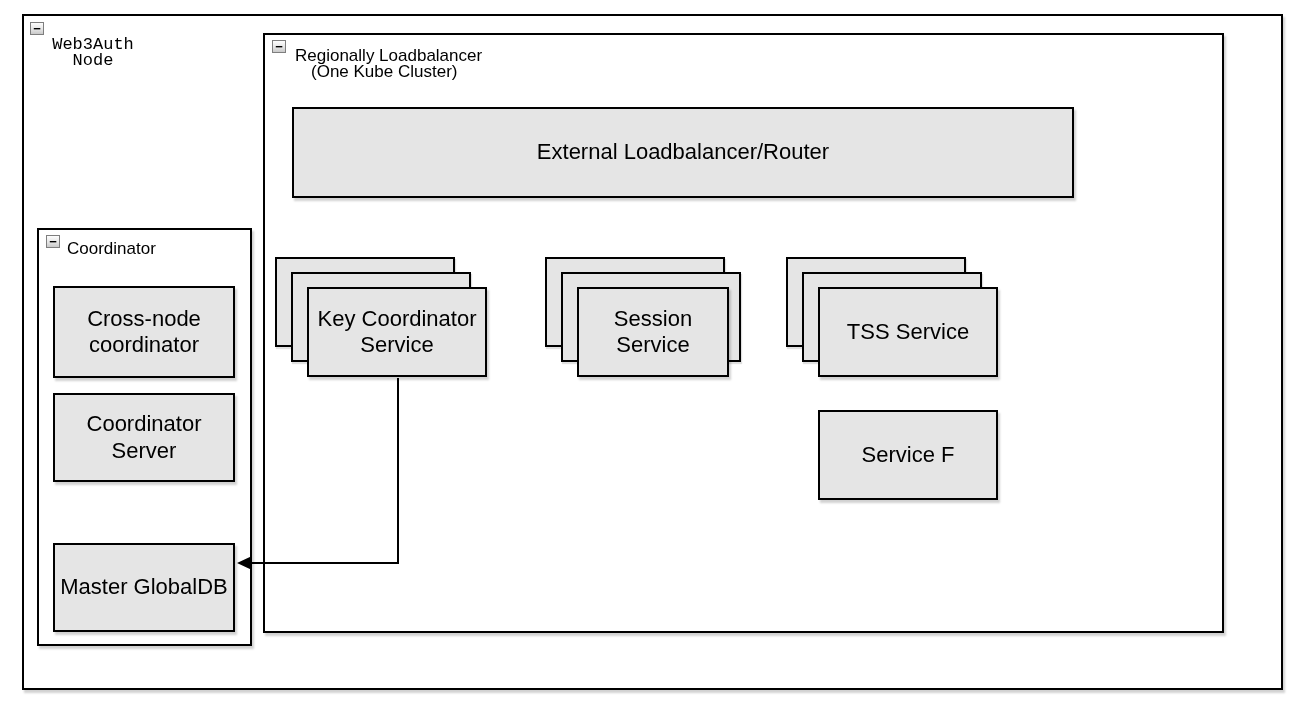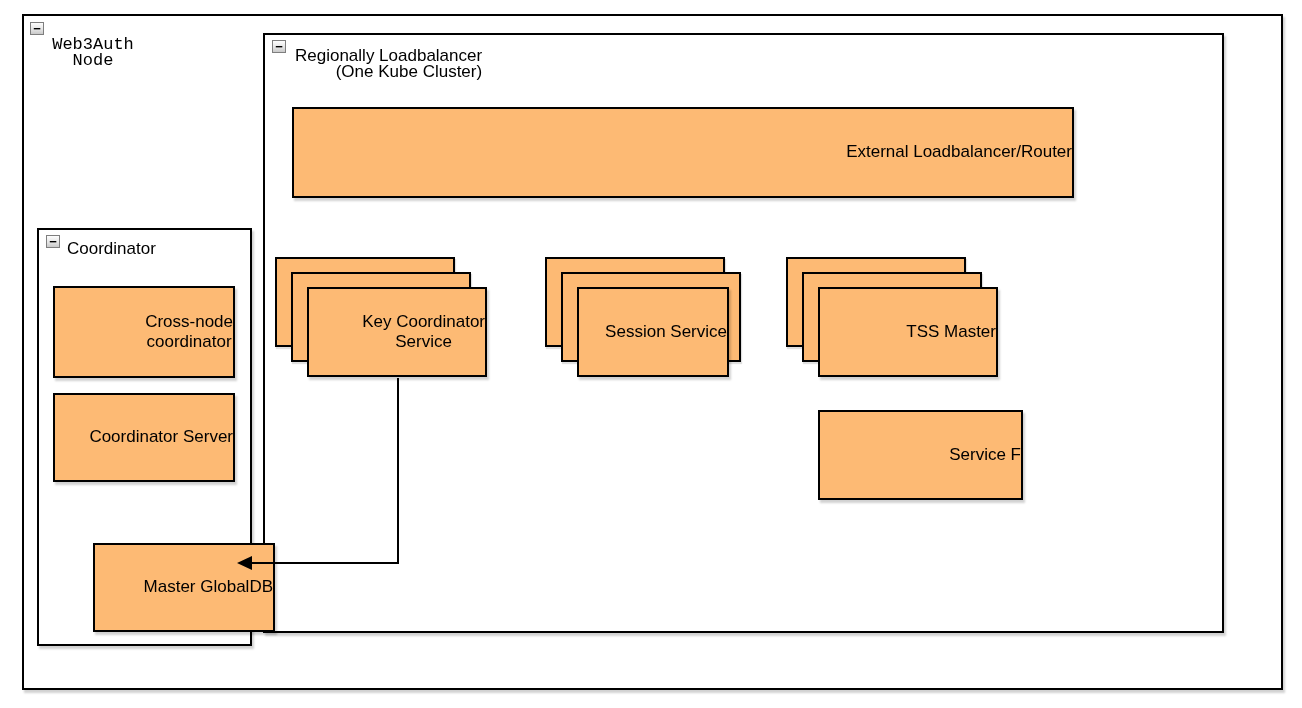--- a/index.html
+++ b/index.html
@@ -5,23 +5,23 @@
   html,body{margin:0;padding:0;background:#ffffff;}
   .canvas{
     position:relative;width:1302px;height:708px;background:#ffffff;
     font-family:"Liberation Sans","DejaVu Sans",sans-serif;color:#000;overflow:hidden;
   }
   .group{
     position:absolute;background:#ffffff;border:2px solid #000;box-sizing:border-box;
     box-shadow:2px 3px 2px rgba(0,0,0,0.18);
   }
   .shape{
-    position:absolute;background:#fdba74;border:2px solid #000;box-sizing:border-box;
-    display:flex;align-items:center;justify-content:flex-end;text-align:center;
-    font-size:17px;line-height:1.2;white-space:pre-line;
+    position:absolute;background:#e5e5e5;border:2px solid #000;box-sizing:border-box;
+    display:flex;align-items:center;justify-content:center;text-align:center;
+    font-size:22px;line-height:1.2;white-space:pre-line;
     box-shadow:2px 3px 2px rgba(0,0,0,0.18);
   }
   .shape.back{box-shadow:1px 2px 1px rgba(0,0,0,0.12);}
   .collapse-btn{
     position:absolute;width:14px;height:13px;box-sizing:border-box;
     border:1px solid #7e7e7e;background:linear-gradient(180deg,#fdfdfd 0%,#e6e6e6 55%,#c9c9c9 100%);
     display:flex;align-items:center;justify-content:center;
     font-size:13px;line-height:10px;font-weight:bold;color:#000;cursor:pointer;
   }
   .grp-title{position:absolute;font-size:17px;line-height:16px;}
@@ -38,21 +38,21 @@
     <div class="grp-title center-title" style="left:19px;top:21px;width:100px;">
       <div>Web3Auth</div>
       <div>Node</div>
     </div>
   </div>
 
   <div class="group" style="left:263px;top:33px;width:961px;height:600px;">
     <div class="collapse-btn" style="left:7px;top:5px;">−</div>
     <div class="grp-title" style="left:30px;top:13px;">
       <div>Regionally Loadbalancer</div>
-      <div style="margin-left:24px;text-align:right;">(One Kube Cluster)</div>
+      <div style="margin-left:16px;">(One Kube Cluster)</div>
     </div>
 
     <div class="shape" style="left:27px;top:72px;width:782px;height:91px;">
       <span>External Loadbalancer/Router</span>
     </div>
 
     <div class="shape back" style="left:10px;top:222px;width:180px;height:90px;"></div>
     <div class="shape back" style="left:26px;top:237px;width:180px;height:90px;"></div>
     <div class="shape" style="left:42px;top:252px;width:180px;height:90px;">
       <span>Key Coordinator
@@ -61,43 +61,43 @@
 
     <div class="shape back" style="left:280px;top:222px;width:180px;height:90px;"></div>
     <div class="shape back" style="left:296px;top:237px;width:180px;height:90px;"></div>
     <div class="shape" style="left:312px;top:252px;width:152px;height:90px;">
       <span>Session Service</span>
     </div>
 
     <div class="shape back" style="left:521px;top:222px;width:180px;height:90px;"></div>
     <div class="shape back" style="left:537px;top:237px;width:180px;height:90px;"></div>
     <div class="shape" style="left:553px;top:252px;width:180px;height:90px;">
-      <span>TSS Master</span>
+      <span>TSS Service</span>
     </div>
 
 
-    <div class="shape" style="left:553px;top:375px;width:205px;height:90px;">
+    <div class="shape" style="left:553px;top:375px;width:180px;height:90px;">
       <span>Service F</span>
     </div>
   </div>
 
   <div class="group" style="left:37px;top:228px;width:215px;height:418px;">
     <div class="collapse-btn" style="left:7px;top:5px;">−</div>
     <div class="grp-title" style="left:28px;top:11px;">Coordinator</div>
 
     <div class="shape" style="left:14px;top:56px;width:182px;height:92px;">
       <span>Cross-node
 coordinator</span>
     </div>
 
     <div class="shape" style="left:14px;top:163px;width:182px;height:89px;">
       <span>Coordinator Server</span>
     </div>
 
-    <div class="shape" style="left:14px;top:313px;width:182px;height:89px;margin-left:40px;">
+    <div class="shape" style="left:14px;top:313px;width:182px;height:89px;">
       <span>Master GlobalDB</span>
     </div>
   </div>
 
   <svg class="edge-layer" viewBox="0 0 1302 708">
     <path d="M 398 378 L 398 563 L 250 563" fill="none" stroke="#000000" stroke-width="2"></path>
     <polygon points="237,563 252,556 252,570" fill="#000000" stroke="none"></polygon>
   </svg>
 
 </div>

